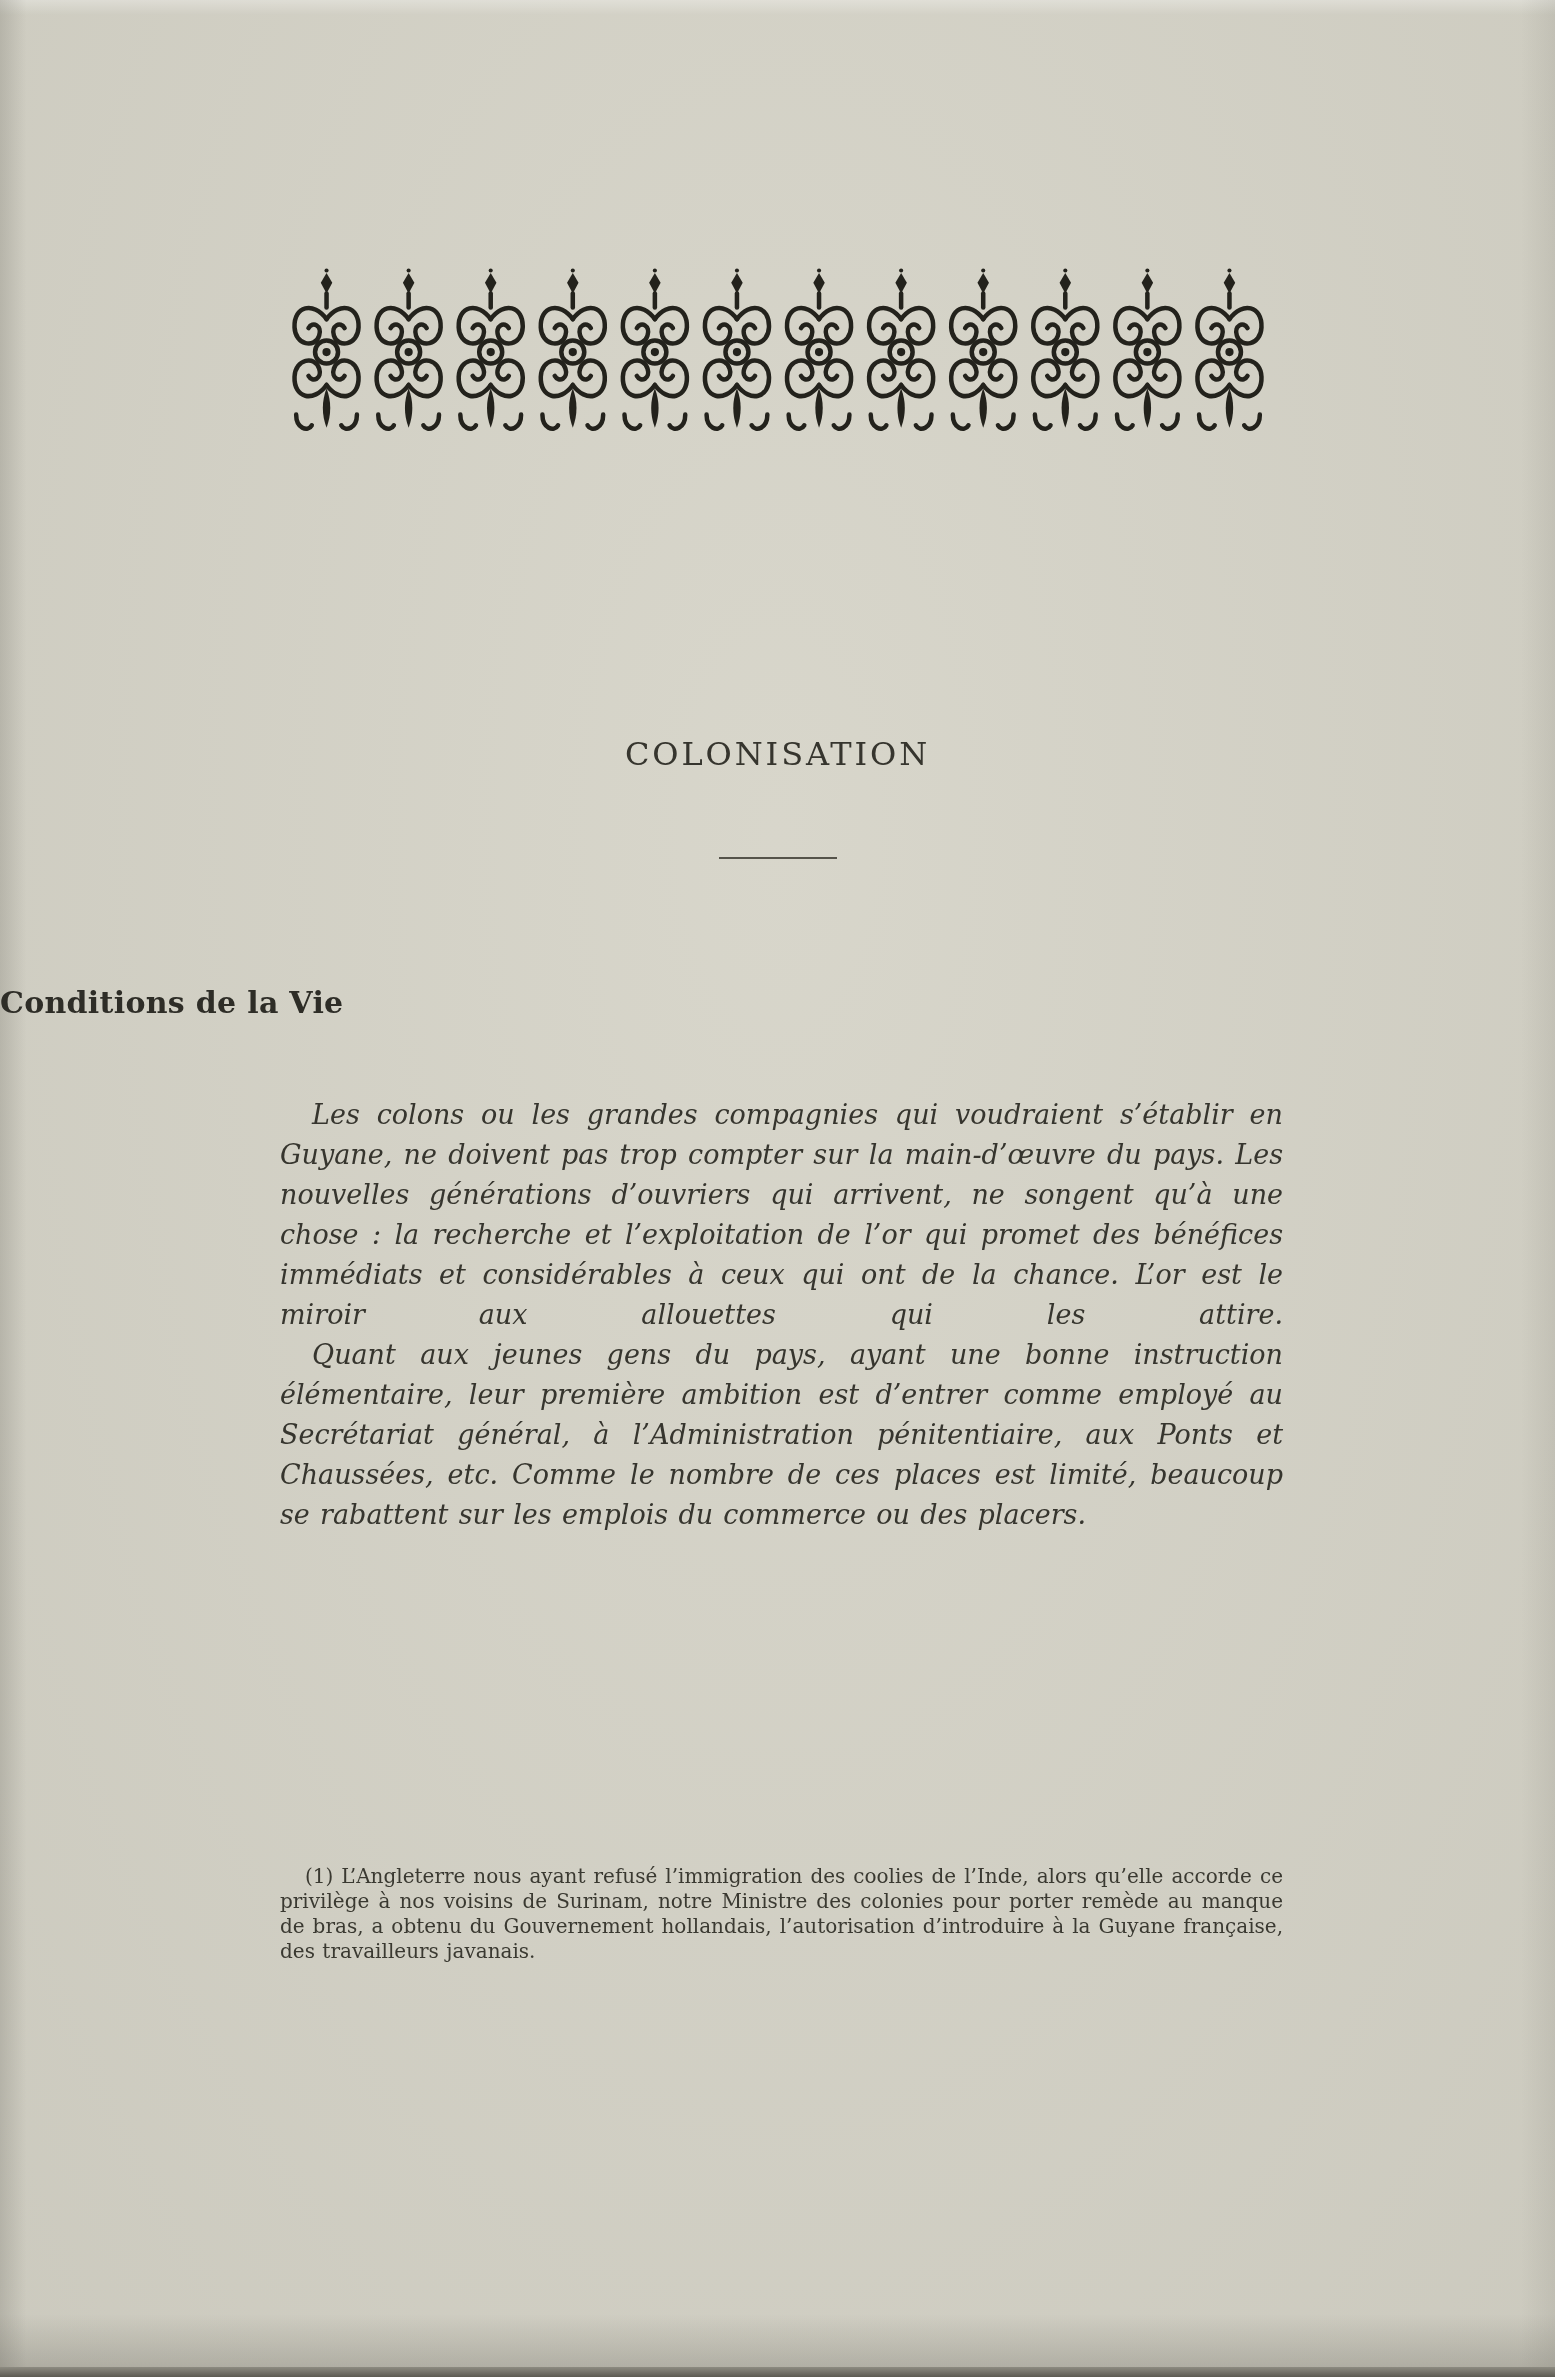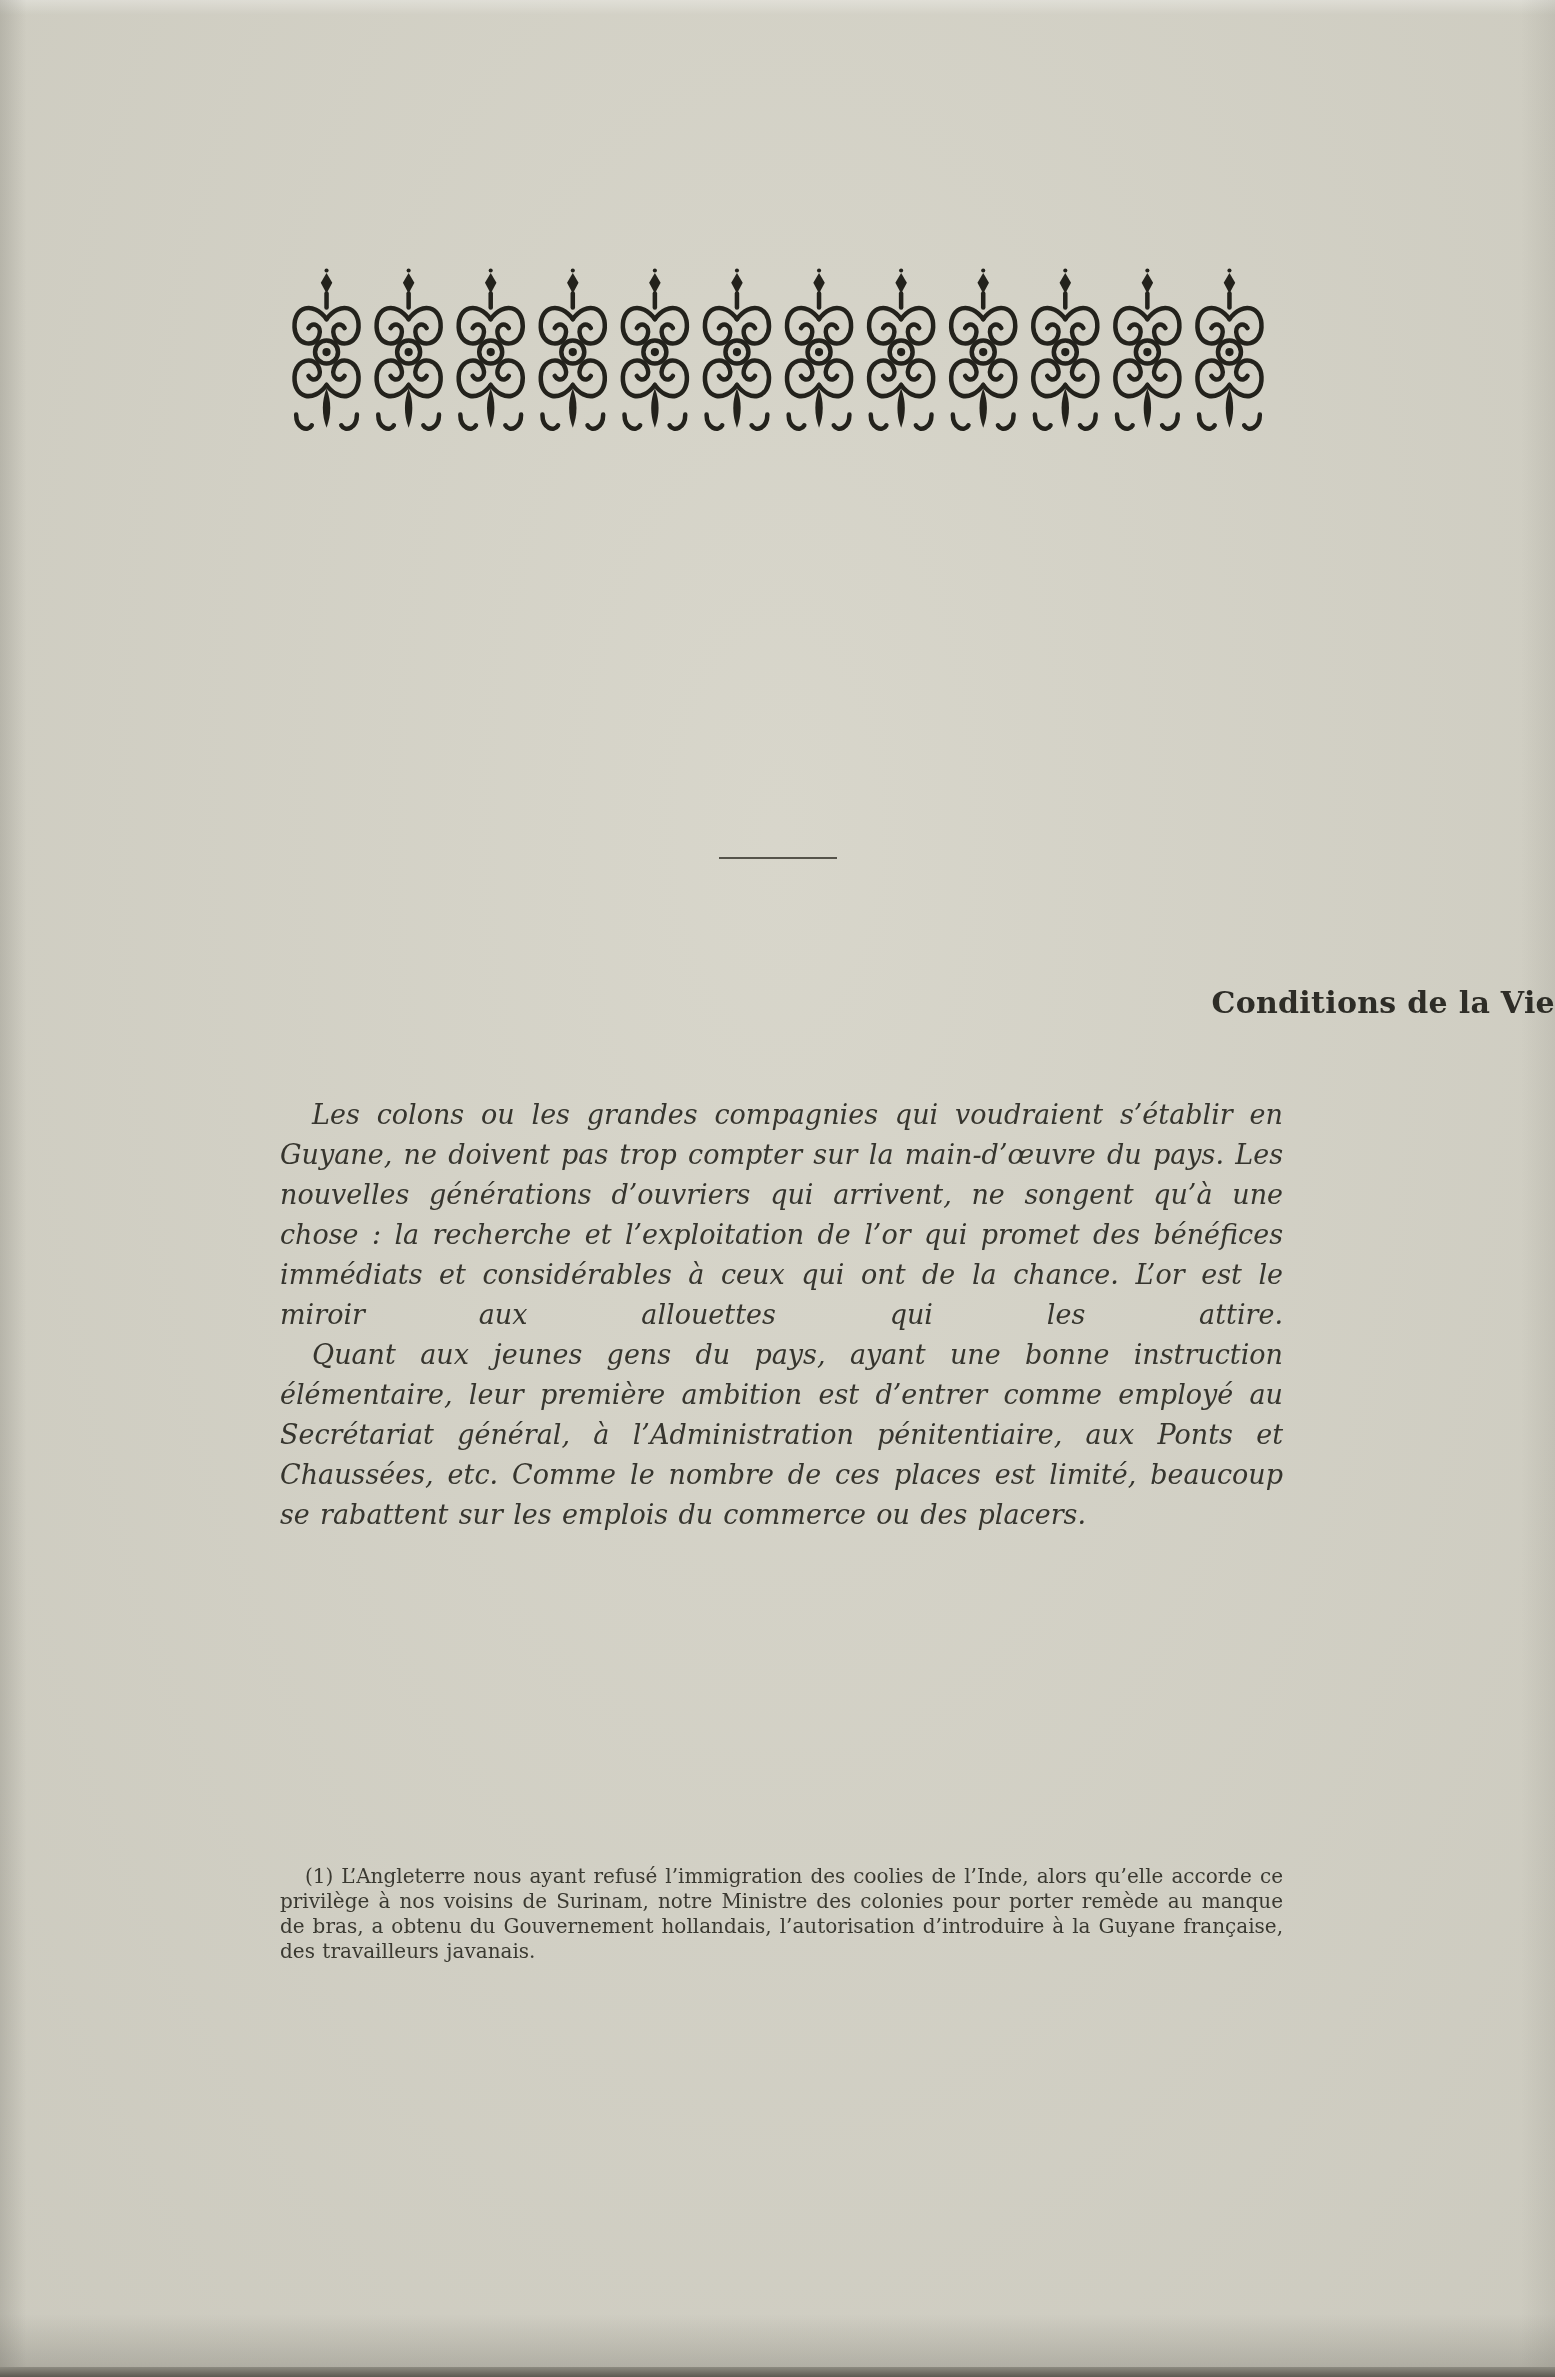--- a/index.html
+++ b/index.html
@@ -72,21 +72,21 @@
     width: 118px;
     height: 2.3px;
     background: #55534a;
   }
   .subtitle {
     position: absolute;
     top: 985px;
     left: 0;
     width: 100%;
     margin: 0;
-    text-align: right;
+    text-align: left;
     font-size: 30px;
     font-weight: 700;
     letter-spacing: 0.3px;
     color: #2e2d27;
   }
   .body {
     position: absolute;
     top: 1095px;
     left: 280px;
     width: 1003px;
@@ -148,20 +148,21 @@
       <use href="#orn-tile" x="500"></use>
       <use href="#orn-tile" x="600"></use>
       <use href="#orn-tile" x="700"></use>
       <use href="#orn-tile" x="800"></use>
       <use href="#orn-tile" x="900"></use>
       <use href="#orn-tile" x="1000"></use>
       <use href="#orn-tile" x="1100"></use>
     </svg>
   </div>
 
+  <h1 class="title">COLONISATION</h1>
 
   <div class="rule"></div>
 
   <h2 class="subtitle">Conditions de la Vie</h2>
 
   <div class="body">
     <p class="justify-last">Les colons ou les grandes compagnies qui voudraient s’établir en Guyane, ne doivent pas trop compter sur la main-d’œuvre du pays. Les nouvelles générations d’ouvriers qui arrivent, ne songent qu’à une chose : la recherche et l’exploitation de l’or qui promet des bénéfices immédiats et considérables à ceux qui ont de la chance. L’or est le miroir aux allouettes qui les attire.</p>
     <p>Quant aux jeunes gens du pays, ayant une bonne instruction élémentaire, leur première ambition est d’entrer comme employé au Secrétariat général, à l’Administration pénitentiaire, aux Ponts et Chaussées, etc. Comme le nombre de ces places est limité, beaucoup se rabattent sur les emplois du commerce ou des placers.</p>
   </div>
 

